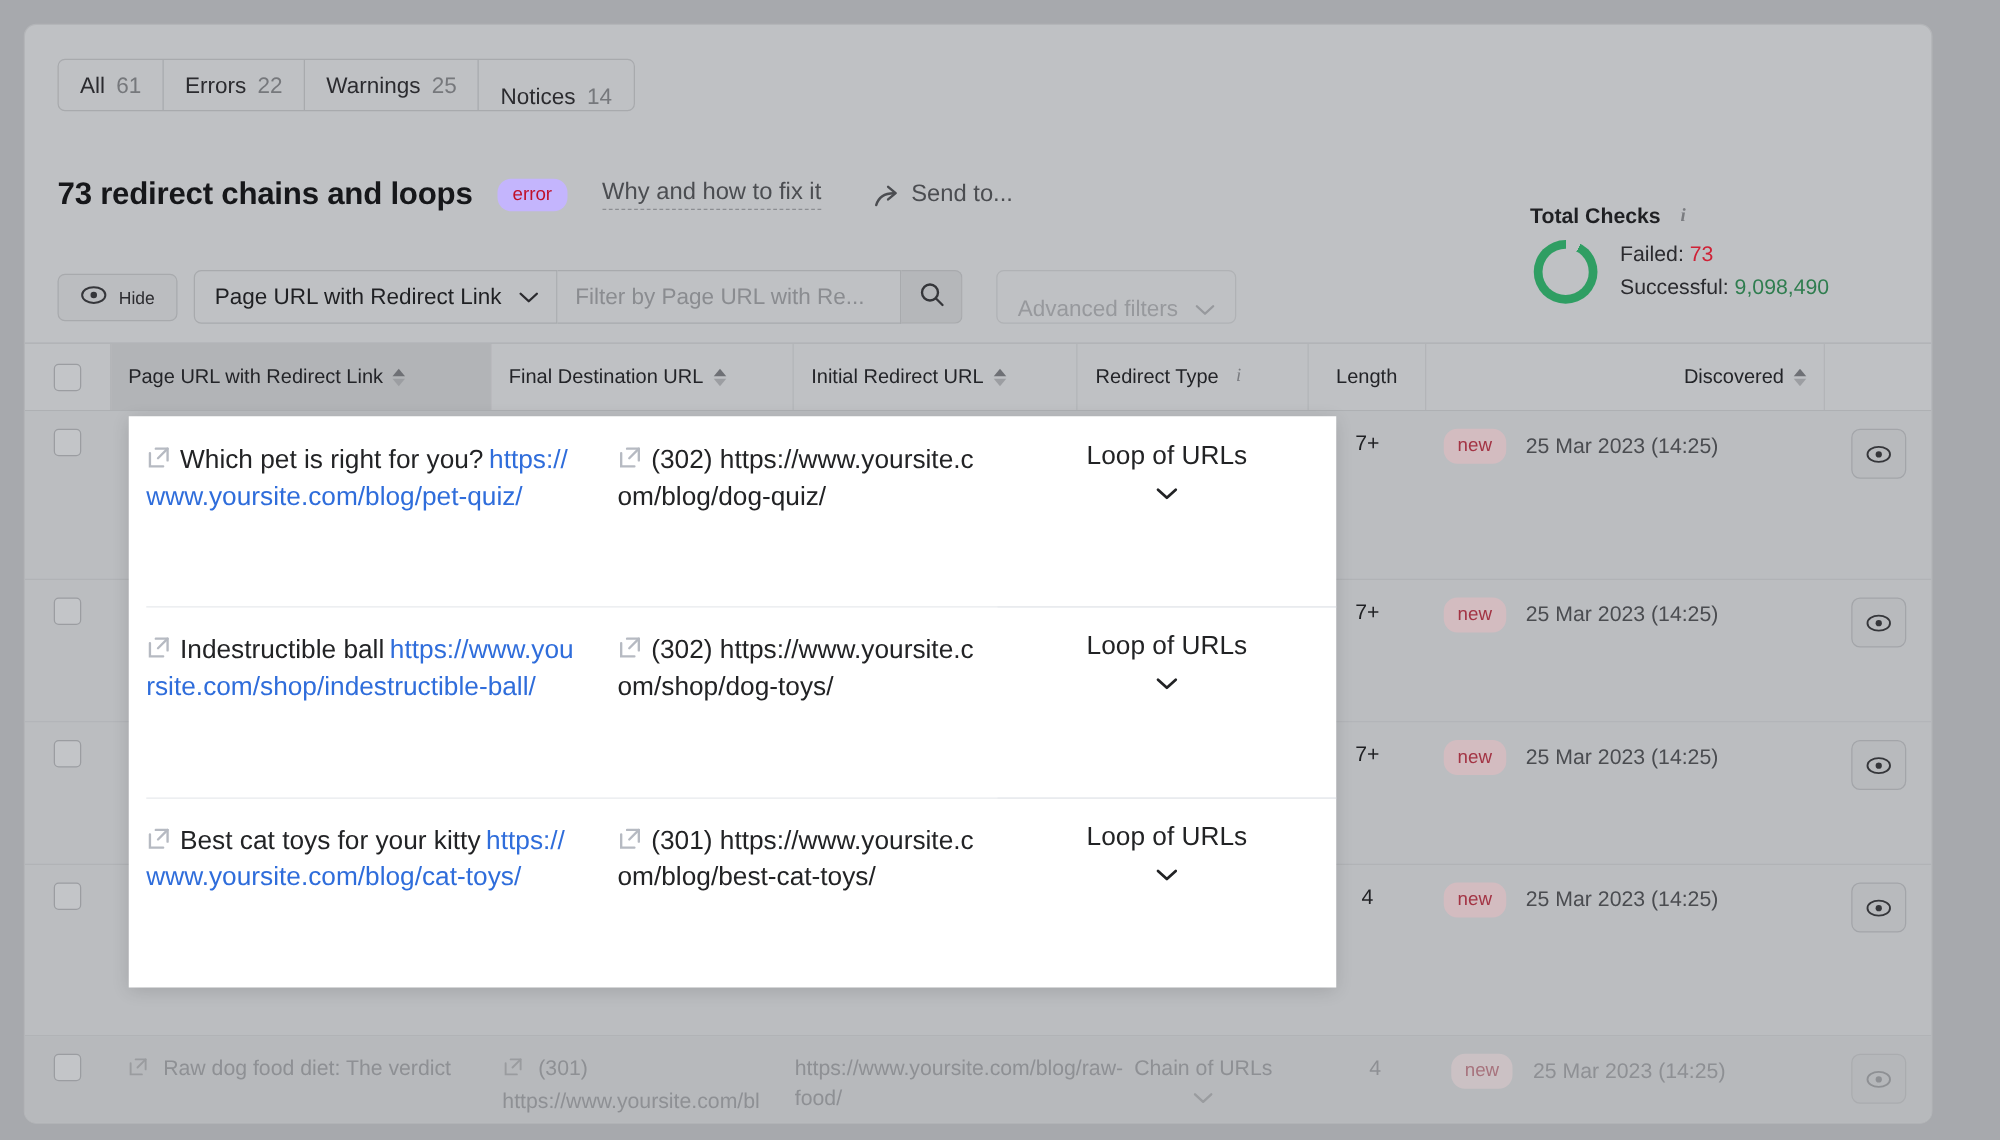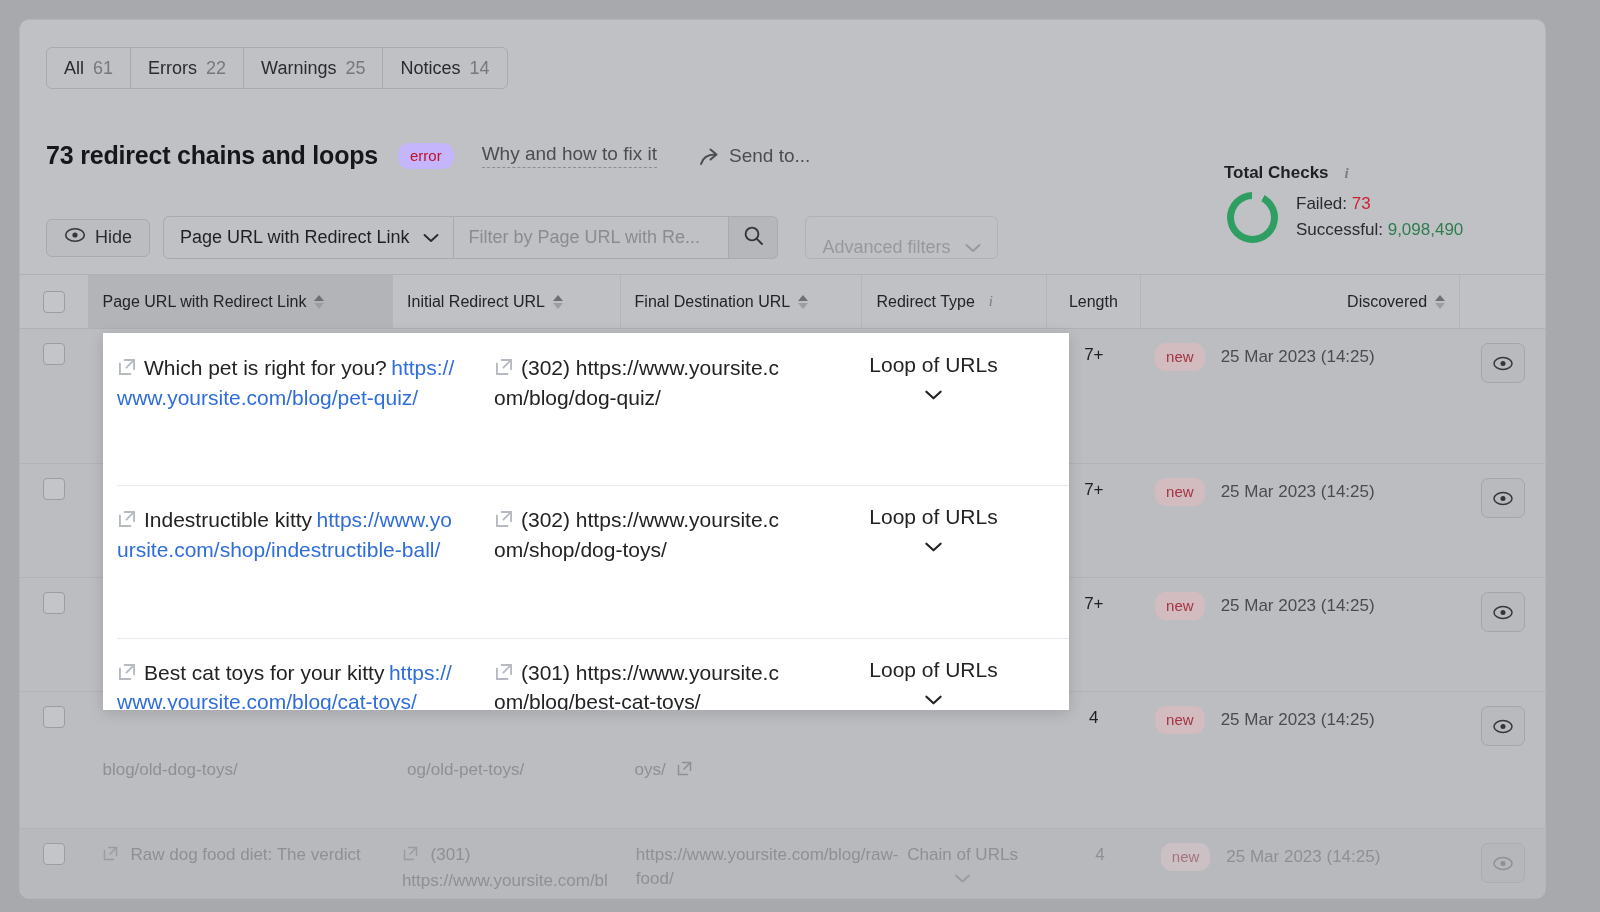--- a/index.html
+++ b/index.html
@@ -37,21 +37,21 @@
   .tab {
     display: flex; align-items: center; gap: 9px;
     padding: 0 17px;
     height: 100%;
     border-right: 1px solid #a8aaad;
     font-size: 18px;
     color: #2b2b2f;
     cursor: pointer;
     white-space: nowrap;
   }
-  .tab:last-child { border-right: none; }
+  .tab:last-child { border-right: none; align-items: flex-end; }
   .tab .cnt { color: #76787c; }
 
   
   .title-row {
     position: absolute; left: 26px; top: 121px;
     display: flex; align-items: center; gap: 20px;
   }
   .h1 {
     font-size: 25px; font-weight: bold; color: #16171a;
     letter-spacing: -0.2px;
@@ -80,21 +80,21 @@
   
   .filters {
     position: absolute; left: 26px; top: 196px;
     display: flex; align-items: center; gap: 13px;
   }
   .btn-hide {
     display: flex; align-items: center; gap: 9px;
     height: 38px; padding: 0 17px;
     border: 1px solid #a8aaad; border-radius: 6px;
     background: #bbbdc0;
-    font-size: 18px; color: #2b2b2f;
+    font-size: 14px; color: #2b2b2f;
     cursor: pointer;
   }
   .select-box {
     display: flex; align-items: center; justify-content: space-between;
     gap: 14px;
     height: 43px; padding: 0 14px 0 16px;
     min-width: 205px;
     border: 1px solid #a8aaad; border-radius: 6px 0 0 6px;
     background: #bfc1c4;
     font-size: 18px; color: #1f2023;
@@ -236,21 +236,21 @@
     background: #b8babd;
     display:flex; align-items:center; justify-content:center;
     cursor: pointer;
   }
   .chev { display:block; margin: 6px auto 0; }
 
   
   .overlay {
     position: absolute;
     left: 103px; top: 333px;
-    width: 966px; height: 377px;
+    width: 966px; height: 457px;
     background: #ffffff;
     box-shadow: 0 3px 14px rgba(0,0,0,.14);
     z-index: 30;
     overflow: hidden;
   }
   .orow {
     display: flex;
     padding: 20px 0 0 0;
     height: 152.3px;
     position: relative;
@@ -378,29 +378,29 @@
         <div class="th c-check">
           <span class="chk"></span>
         </div>
         <div class="th c-page sorted">
           <span>Page URL with Redirect Link</span>
           <span class="sort-ico">
               <i class="up"></i>
               <i class="dn"></i>
             </span>
         </div>
-        <div class="th c-init">
-          <span>Initial Redirect URL</span>
+        <div class="th c-final">
+          <span>Final Destination URL</span>
           <span class="sort-ico">
               <i class="up"></i>
               <i class="dn"></i>
             </span>
         </div>
-        <div class="th c-final">
-          <span>Final Destination URL</span>
+        <div class="th c-init">
+          <span>Initial Redirect URL</span>
           <span class="sort-ico">
               <i class="up"></i>
               <i class="dn"></i>
             </span>
         </div>
         <div class="th c-type">
           <span>Redirect Type</span>
           <span class="info-i">i</span>
         </div>
         <div class="th c-len">
@@ -609,21 +609,21 @@
     </div>
 
     <div class="orow">
       <div class="oc1">
         <span class="ext-ico">
           <svg width="20" height="20" viewBox="0 0 17 17" fill="none">
             <path d="M2.5 5.5V14.5H11.5" stroke="#b6bac2" stroke-width="1.6" stroke-linecap="round"></path>
             <path d="M6.5 2.5H14.5V10.5" stroke="#b6bac2" stroke-width="1.6" stroke-linecap="round" stroke-linejoin="round"></path>
             <path d="M8 9L14.5 2.5" stroke="#b6bac2" stroke-width="1.6" stroke-linecap="round"></path>
           </svg>
-        </span><span class="o-title">Indestructible kitty</span>
+        </span><span class="o-title">Indestructible ball</span>
         <span class="o-url">https://www.yoursite.com/shop/indestructible-ball/</span>
       </div>
       <div class="oc2">
         <span class="ext-ico">
           <svg width="20" height="20" viewBox="0 0 17 17" fill="none">
             <path d="M2.5 5.5V14.5H11.5" stroke="#b6bac2" stroke-width="1.6" stroke-linecap="round"></path>
             <path d="M6.5 2.5H14.5V10.5" stroke="#b6bac2" stroke-width="1.6" stroke-linecap="round" stroke-linejoin="round"></path>
             <path d="M8 9L14.5 2.5" stroke="#b6bac2" stroke-width="1.6" stroke-linecap="round"></path>
           </svg>
         </span><span class="o-mid">(302) https://www.yoursite.com/shop/dog-toys/</span>

